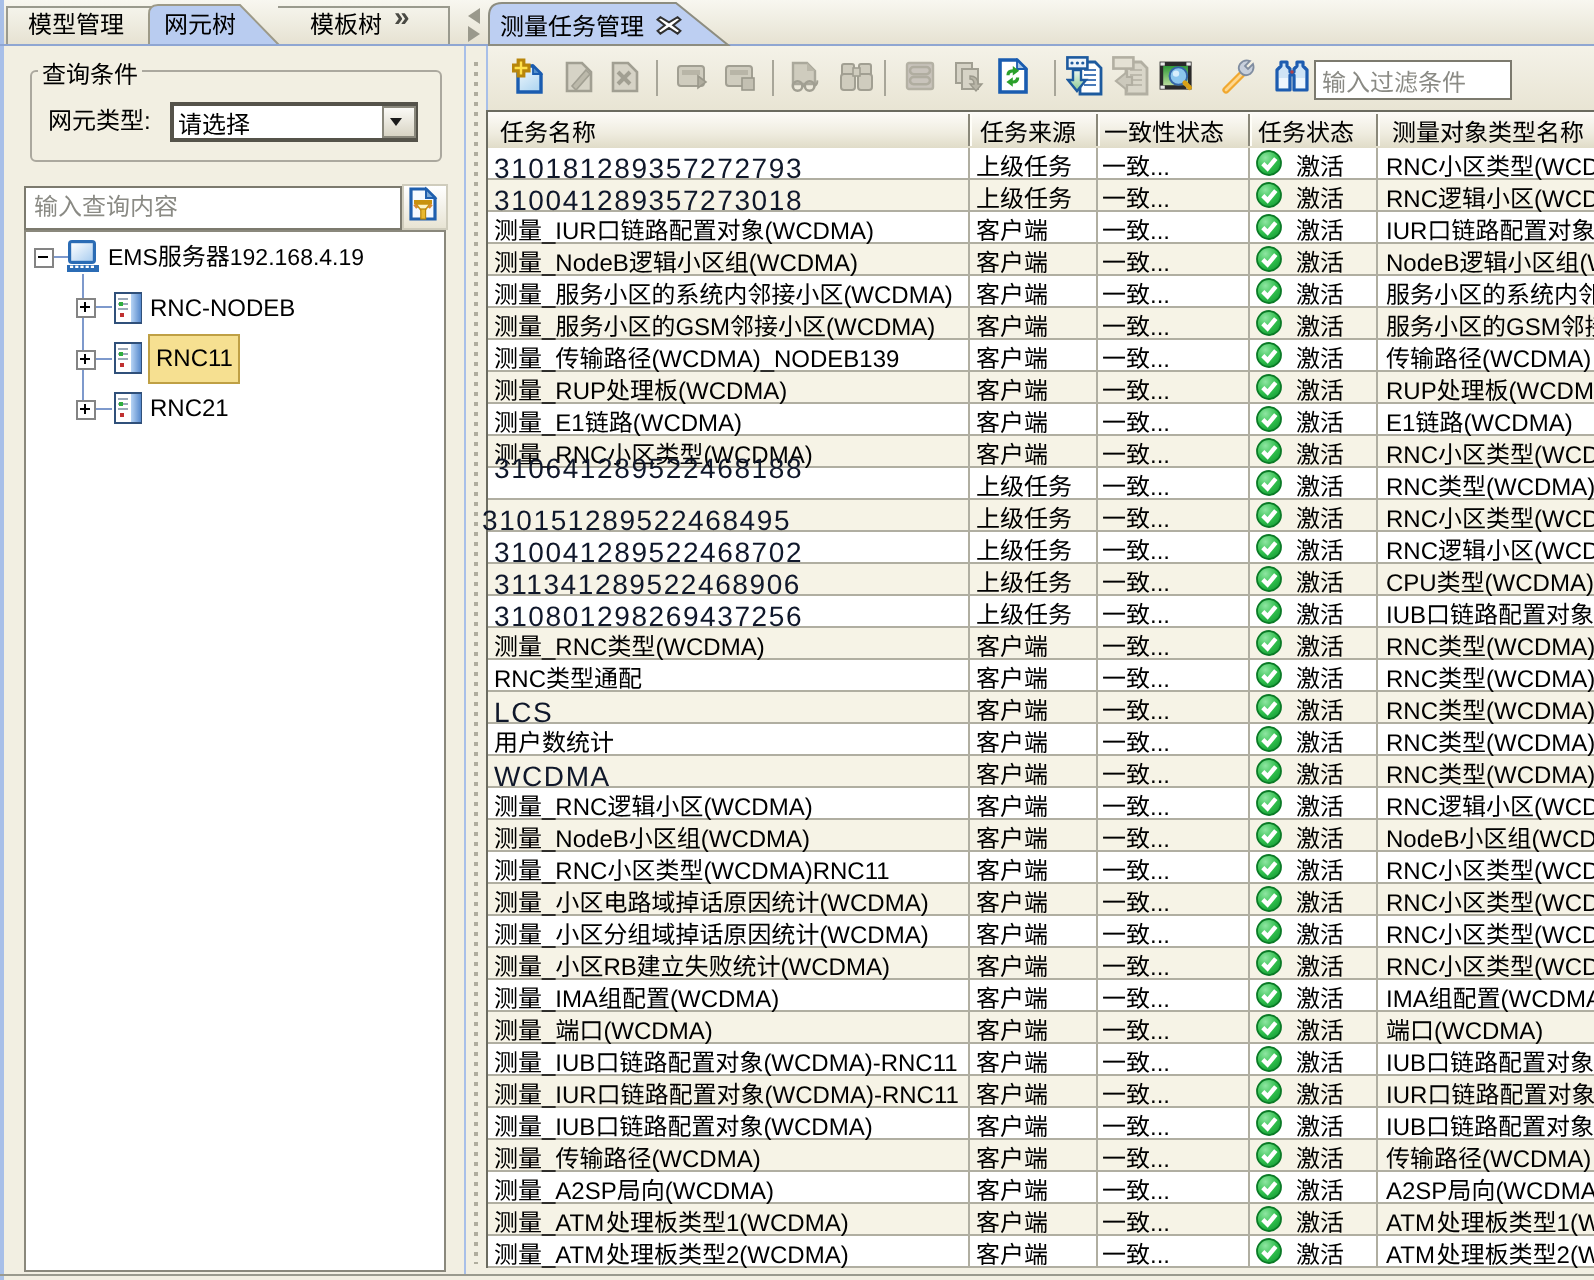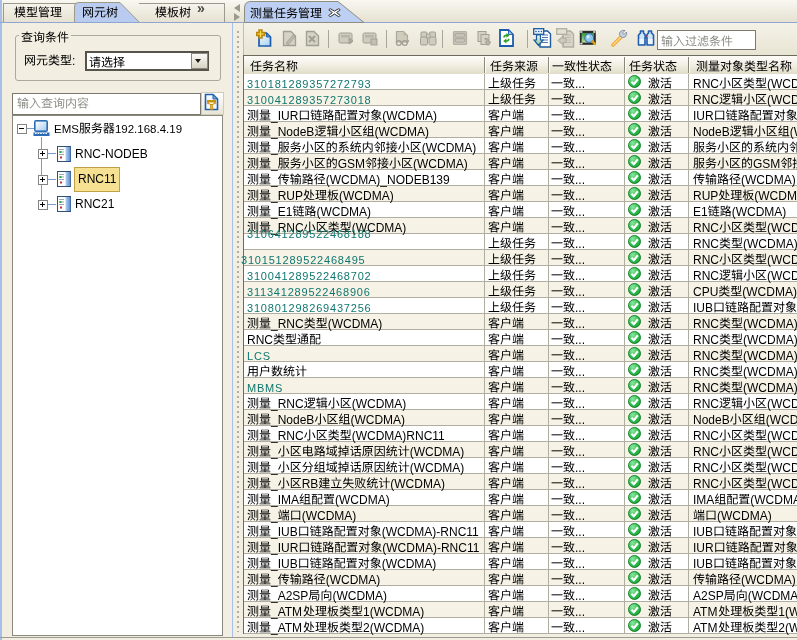--- a/index.html
+++ b/index.html
@@ -1,19 +1,19 @@
 <!DOCTYPE html>
 <html><head><meta charset="utf-8">
 <style>
 html,body{margin:0;padding:0}
 body{width:797px;height:640px;overflow:hidden;position:relative;background:#f2efe2;
 font-family:'Liberation Sans',sans-serif}
 .abs{position:absolute}
 svg.t{position:absolute;overflow:visible}
-.lat{font-size:11px;letter-spacing:0.8px;line-height:16px;color:#0f766e;white-space:pre}
+.lat{font-size:14px;letter-spacing:0.8px;line-height:16px;color:#0f172a;white-space:pre}
 .lat2{font-size:12px;line-height:16px;color:#000;white-space:pre}
 </style></head><body>
 <svg width="0" height="0" style="position:absolute">
     <defs>
       <linearGradient id="scr" x1="0" y1="0" x2="1" y2="1">
         <stop offset="0" stop-color="#ffffff"></stop>
         <stop offset="1" stop-color="#a9cdf0"></stop>
       </linearGradient>
       <linearGradient id="neb" x1="0" y1="0" x2="1" y2="0">
         <stop offset="0" stop-color="#b8d4f4"></stop>
@@ -1269,21 +1269,21 @@
     </g>
   </svg>
 <svg class="t" style="left:693.0px;top:362.5px;" width="106" height="16" font-family="'Liberation Sans',sans-serif">
     <g fill="#000000">
       <text x="0.0" y="12.5" font-size="12">RNC</text>
       <use href="#u7C7B" x="26.0" y="12.5"></use>
       <use href="#u578B" x="38.0" y="12.5"></use>
       <text x="50.0" y="12.5" font-size="12">(WCDMA)</text>
     </g>
   </svg>
-<div class="abs lat" style="left:247px;top:379.5px">MBMS</div>
+<div class="abs lat" style="left:247px;top:379.5px">WCDMA</div>
 <svg class="t" style="left:488.0px;top:378.5px;" width="38" height="16" font-family="'Liberation Sans',sans-serif">
     <g fill="#000000">
       <use href="#u5BA2" x="0.0" y="12.5"></use>
       <use href="#u6237" x="12.0" y="12.5"></use>
       <use href="#u7AEF" x="24.0" y="12.5"></use>
     </g>
   </svg>
 <svg class="t" style="left:551.0px;top:378.5px;" width="36" height="16" font-family="'Liberation Sans',sans-serif">
     <g fill="#000000">
       <use href="#u4E00" x="0.0" y="12.5"></use>

